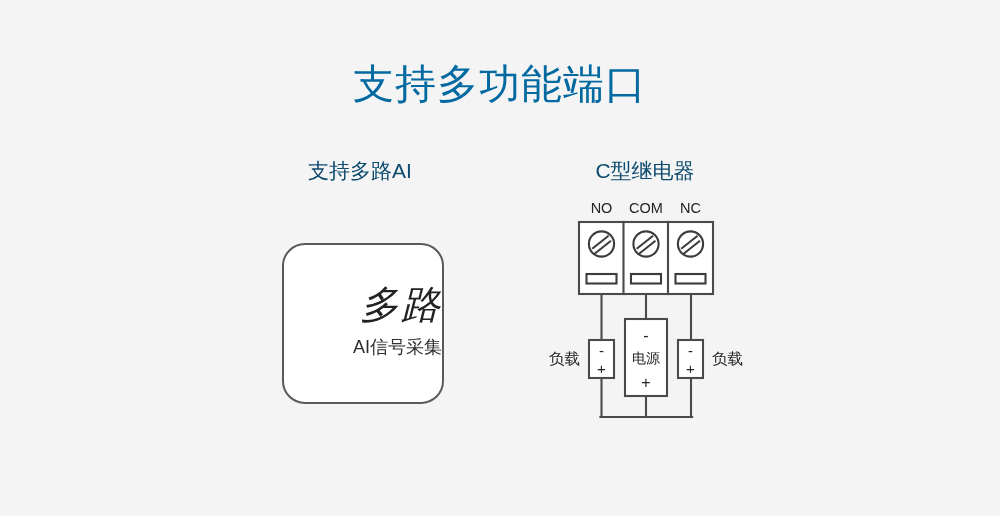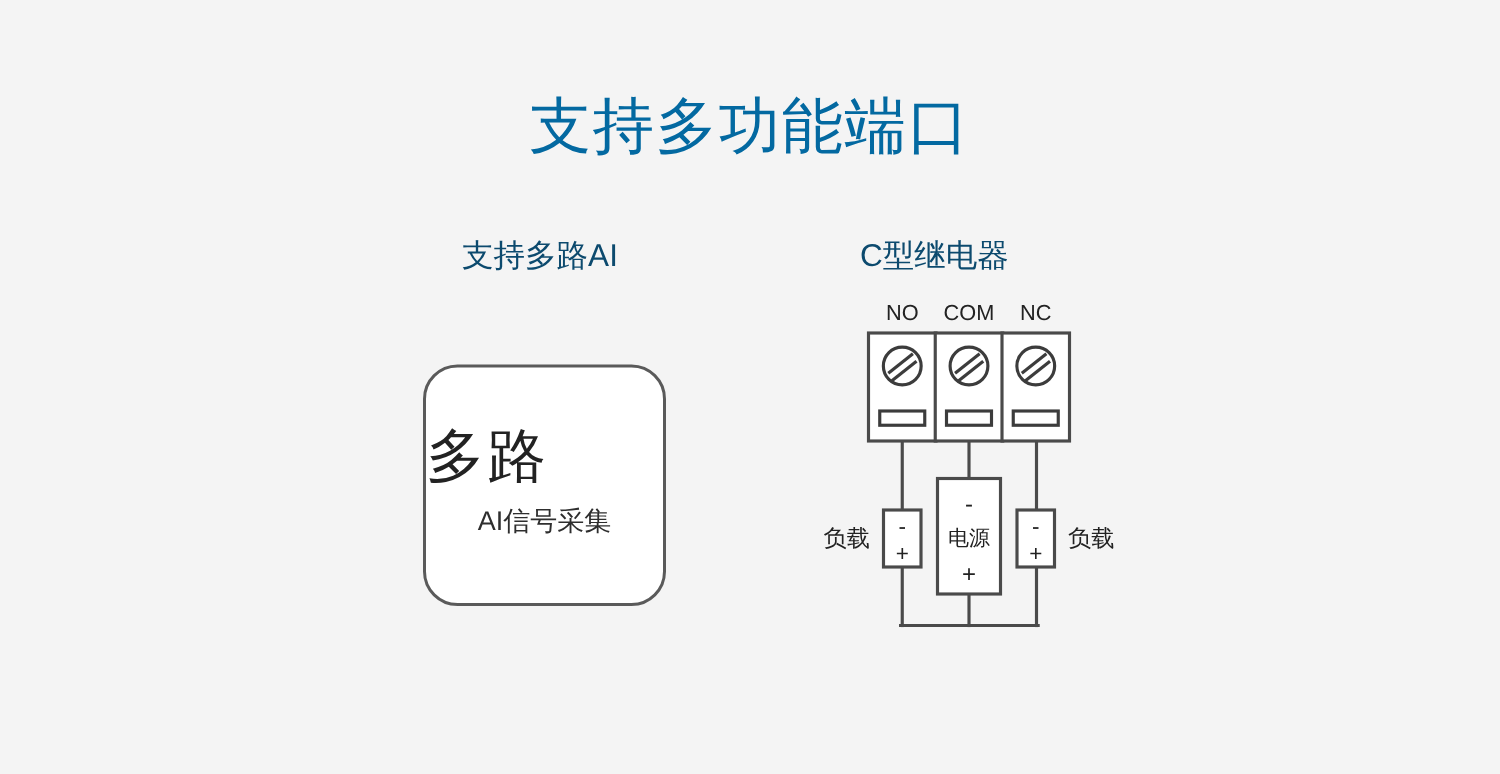--- a/index.html
+++ b/index.html
@@ -37,52 +37,53 @@
   .section-caption {
     position: absolute;
     top: 156px;
     font-size: 21px;
     line-height: 30px;
     color: #0c4a6e;
     text-align: center;
     white-space: nowrap;
   }
   #caption-ai   { left: 230px; width: 260px; }
-  #caption-relay{ left: 493px; width: 260px; }
+  #caption-relay{ left: 515px; width: 260px; }
 
   
   .ai-card {
     position: absolute;
     left: 282px;
     top: 243px;
     width: 162px;
     height: 161px;
     background: #ffffff;
     border: 2px solid #5a5a5a;
     border-radius: 23px;
     box-sizing: border-box;
   }
   .ai-card-big {
     position: absolute;
     left: 0;
     top: 37px;
     width: 100%;
-    text-align: left;
+    text-align: right;
     font-size: 39px;
     line-height: 46px;
     color: #222222;
     letter-spacing: 2px;
     white-space: nowrap;
+    font-style: italic;
   }
   .ai-card-small {
     position: absolute;
     left: 0;
     top: 89px;
     width: 100%;
-    text-align: center;
+    text-align: right;
     font-size: 18px;
     line-height: 26px;
     color: #2e2e2e;
     white-space: nowrap;
   }
 
   
   .relay-diagram {
     position: absolute;
     left: 530px;

